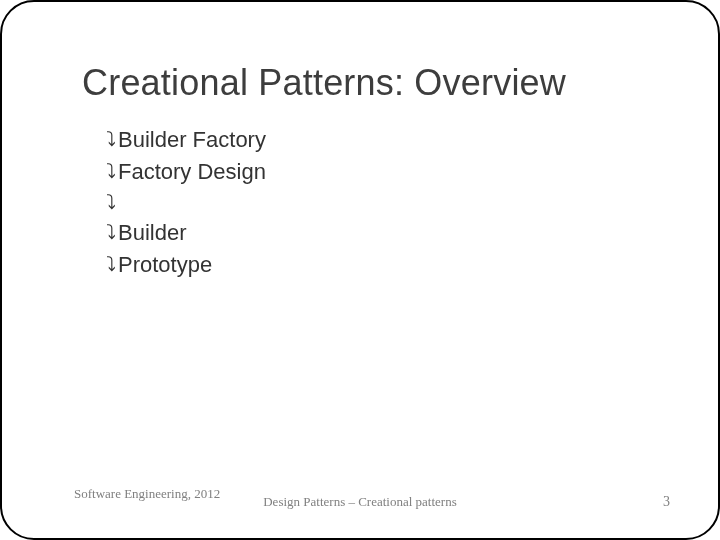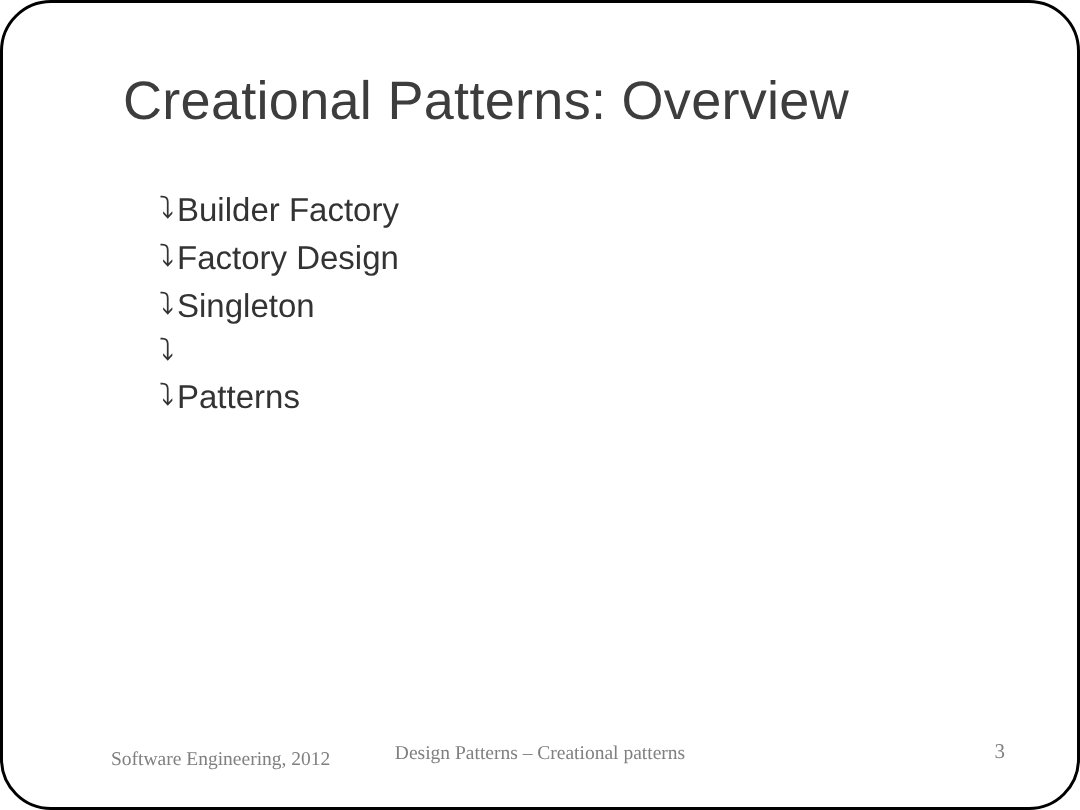--- a/index.html
+++ b/index.html
@@ -15,21 +15,21 @@
   .slide {
     position: relative;
     box-sizing: border-box;
     width: 720px;
     height: 540px;
     border: 2px solid #000;
     border-radius: 34px;
   }
   .title {
     position: absolute;
-    top: 44px;
+    top: 60px;
     left: 80px;
     font-size: 36px;
     font-weight: 400;
     color: #3d3d3d;
     letter-spacing: 0.2px;
   }
   .list {
     position: absolute;
     top: 122px;
     left: 104px;
@@ -43,21 +43,21 @@
   }
   .bullet {
     font-size: 20px;
     margin-right: 2px;
     color: #333;
     font-weight: 400;
   }
   .footer-left {
     position: absolute;
     left: 72px;
-    bottom: 24px;
+    bottom: 36px;
     font-family: Georgia, "Times New Roman", serif;
     font-size: 13px;
     color: #808080;
   }
   .footer-center {
     position: absolute;
     left: 0;
     right: 0;
     bottom: 28px;
     text-align: center;
@@ -85,28 +85,28 @@
     <div class="item">
       <span class="bullet">⤵</span>
       <span>Builder Factory</span>
     </div>
     <div class="item">
       <span class="bullet">⤵</span>
       <span>Factory Design</span>
     </div>
     <div class="item">
       <span class="bullet">⤵</span>
-      <span>Singleton</span>
     </div>
     <div class="item">
       <span class="bullet">⤵</span>
+      <span>Builder</span>
     </div>
     <div class="item">
       <span class="bullet">⤵</span>
-      <span>Patterns</span>
+      <span>Prototype</span>
     </div>
   </div>
 
   <div class="footer-left">Software Engineering, 2012</div>
   <div class="footer-center">Design Patterns – Creational patterns</div>
   <div class="footer-right">3</div>
 
 </div>
 
 </body></html>

